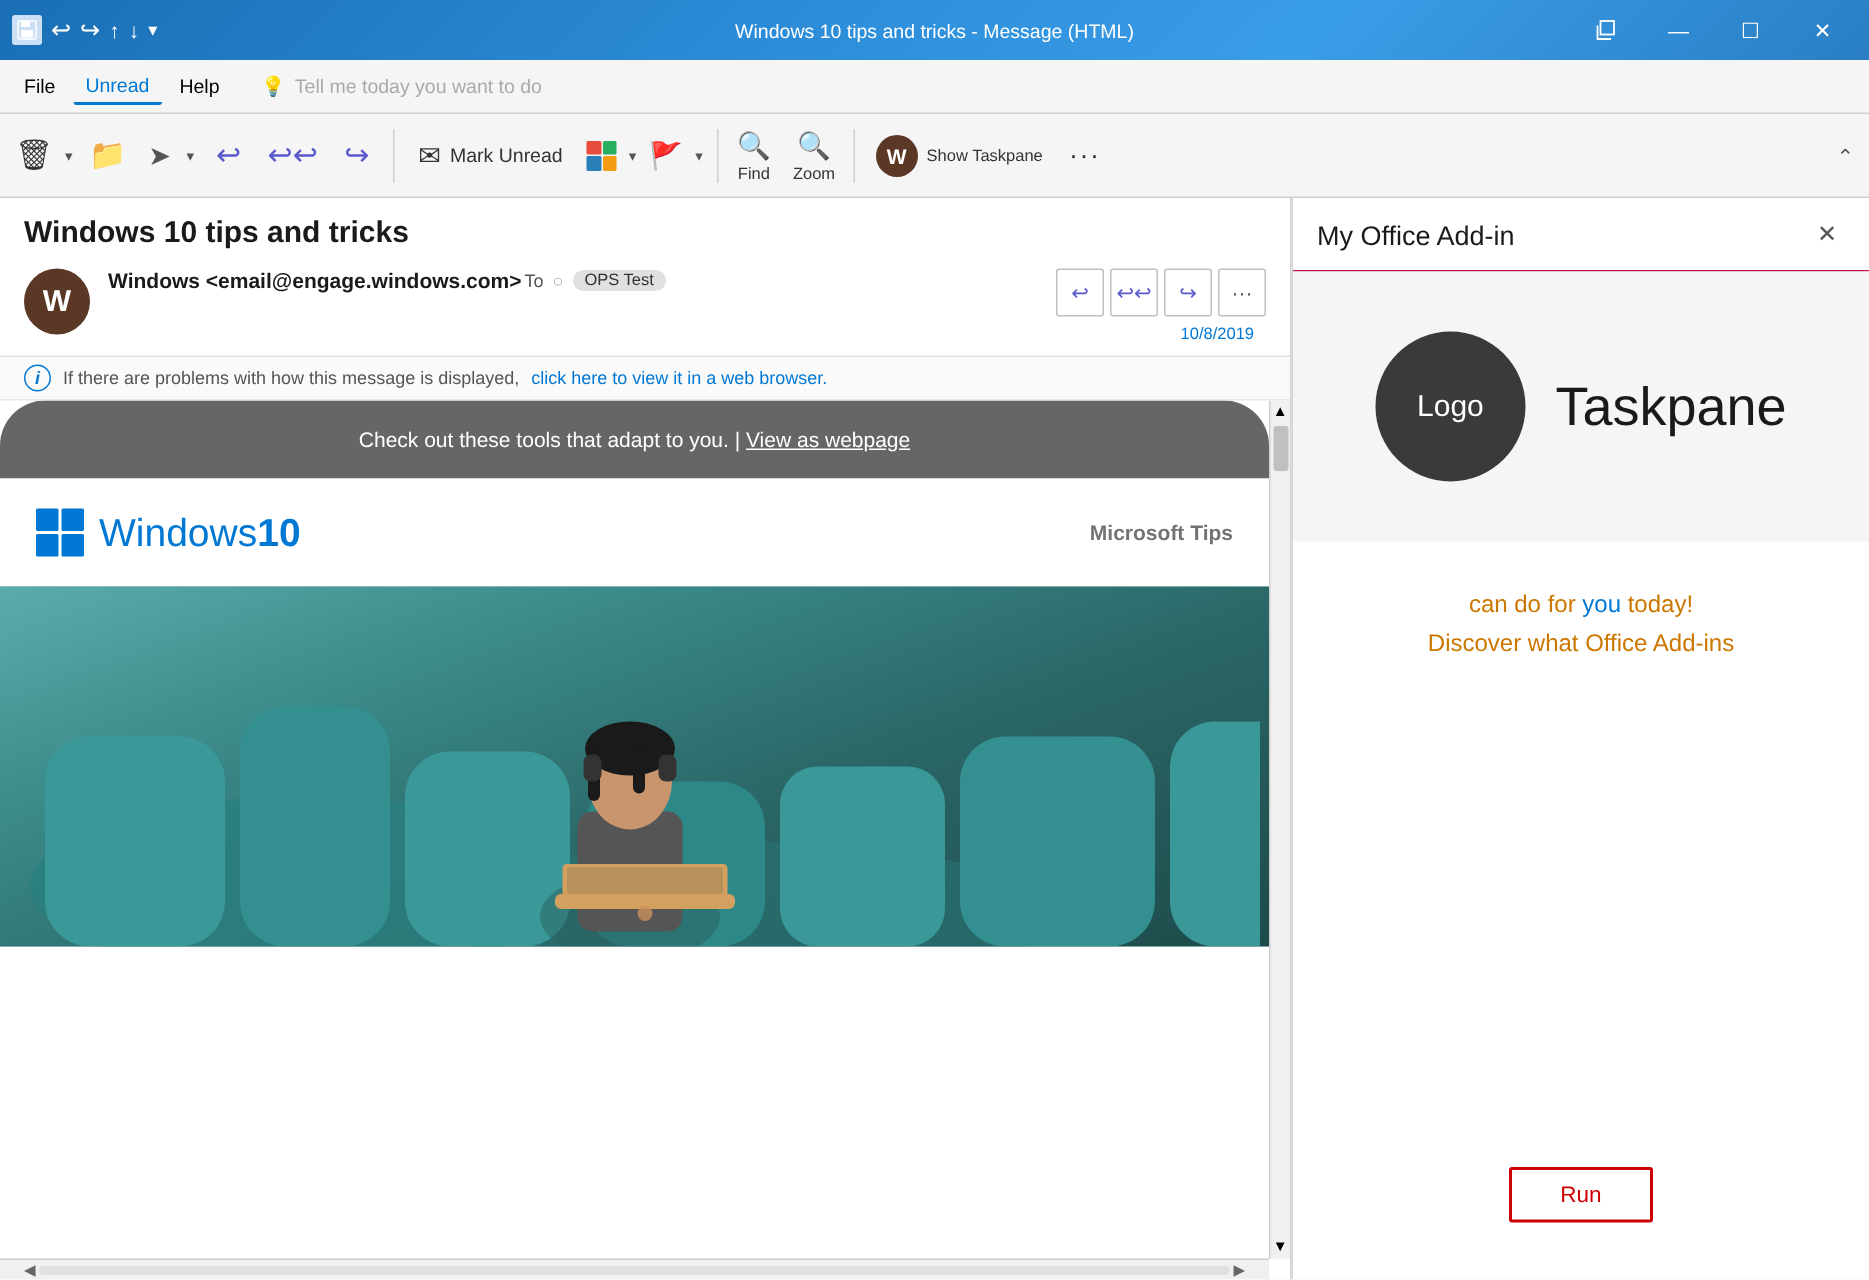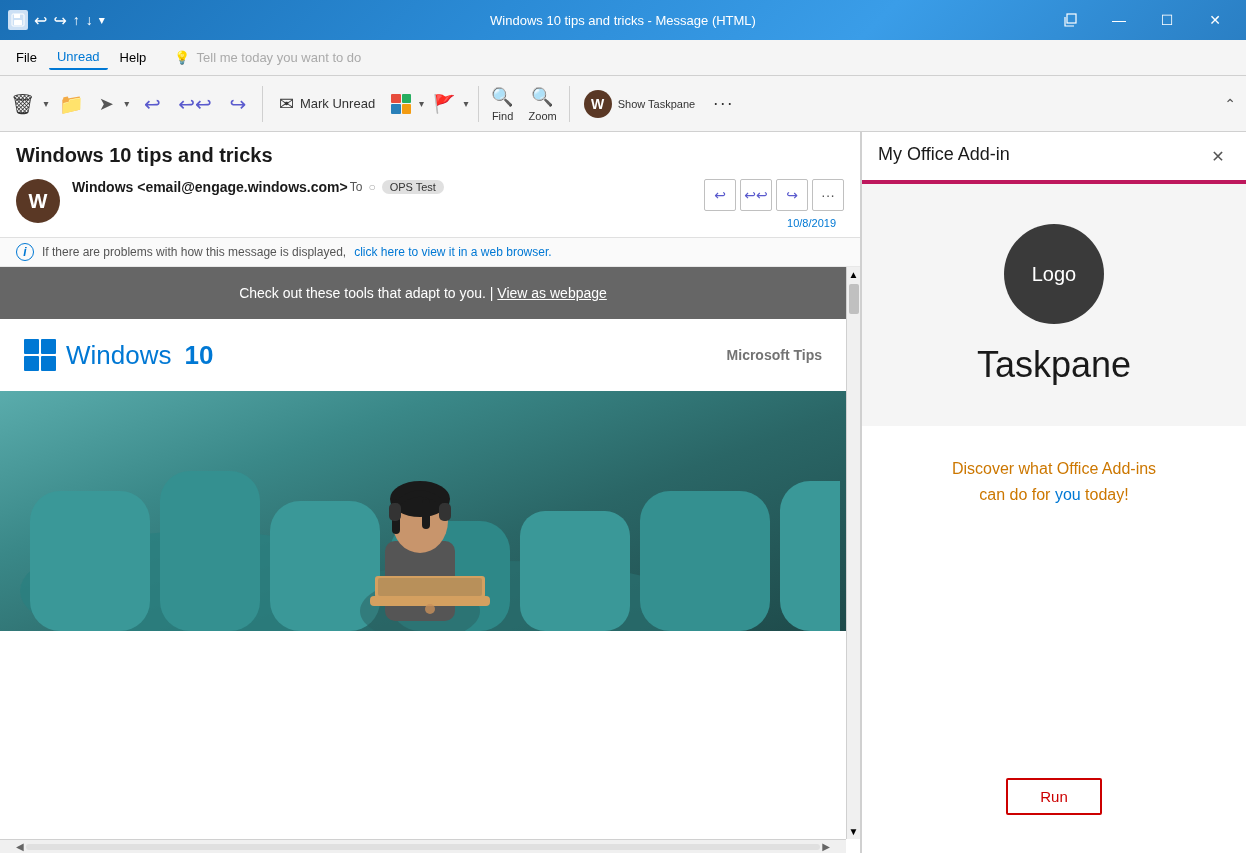--- a/index.html
+++ b/index.html
@@ -347,42 +347,42 @@
     
     .addin-pane {
       width: 385px;
       background: white;
       display: flex;
       flex-direction: column;
       border-left: 1px solid #d0d0d0;
     }
     .addin-header {
       display: flex;
-      align-items: flex-start;
+      align-items: flex-end;
       justify-content: space-between;
       padding: 12px 16px;
-      border-bottom: 4px solid #be185d;
+      border-bottom: 1px solid #be185d;
     }
     .addin-title {
       font-size: 18px;
       font-weight: 300;
       color: #1a1a1a;
     }
     .addin-close {
       width: 24px; height: 24px;
       display: flex; align-items: center; justify-content: center;
       cursor: pointer;
       font-size: 16px;
       color: #555;
     }
 
     .addin-logo-section {
       background: #f5f5f5;
       display: flex;
-      flex-direction: column;
+      flex-direction: row;
       align-items: center;
       justify-content: center;
       padding: 40px 20px;
       gap: 20px;
     }
     .addin-logo-circle {
       width: 100px; height: 100px;
       border-radius: 50%;
       background: #3a3a3a;
       display: flex; align-items: center; justify-content: center;
@@ -601,38 +601,38 @@
     <div style="flex:1;display:flex;flex-direction:column;overflow:hidden;position:relative;">
 
       <div style="position:absolute;right:0;top:0;bottom:14px;width:14px;background:#f0f0f0;border-left:1px solid #d0d0d0;display:flex;flex-direction:column;align-items:center;z-index:10;">
         <div style="font-size:10px;padding:2px;cursor:pointer;">▲</div>
         <div style="flex:1;width:100%;position:relative;">
           <div style="width:10px;height:30px;background:#c0c0c0;border-radius:2px;margin:0 auto;margin-top:2px;"></div>
         </div>
         <div style="font-size:10px;padding:2px;cursor:pointer;">▼</div>
       </div>
 
-      <div class="email-body" style="margin-right:14px;">
+      <div class="email-body" style="margin-right:14px;border-radius:30px;">
 
         <div class="email-banner">
           <span>Check out these tools that adapt to you. |</span>
           <a class="warning-link" style="color:white;">View as webpage</a>
         </div>
 
         <div class="email-content-section">
           <div class="windows-logo">
 
             <div class="windows-flag">
               <div style="background:#0078d4;"></div>
               <div style="background:#0078d4;"></div>
               <div style="background:#0078d4;"></div>
               <div style="background:#0078d4;"></div>
             </div>
             <span class="windows-text">
-              <span style="font-weight:300;">Windows</span><span style="font-weight:700;margin-left:13px;">10</span>
+              <span style="font-weight:300;">Windows</span><span style="font-weight:700;">10</span>
             </span>
           </div>
           <a class="ms-tips-link">Microsoft Tips</a>
         </div>
 
         <div class="email-hero-image">
           <div class="hero-bg"></div>
 
           <svg width="840" height="240" viewBox="0 0 840 240" style="position:absolute;inset:0;">
 
@@ -688,22 +688,22 @@
 
     <div class="addin-logo-section">
       <div class="addin-logo-circle">
         <span>Logo</span>
       </div>
       <div class="addin-welcome">Taskpane</div>
     </div>
 
     <div class="addin-body">
       <div class="addin-discover">
-        <div>Discover what Office Add-ins</div>
         <div>
           <span>can do for </span><span class="blue">you</span><span> today!</span>
         </div>
+        <div>Discover what Office Add-ins</div>
       </div>
       <button class="addin-run-btn">Run</button>
     </div>
   </div>
 
 </div>
 
 </body></html>

